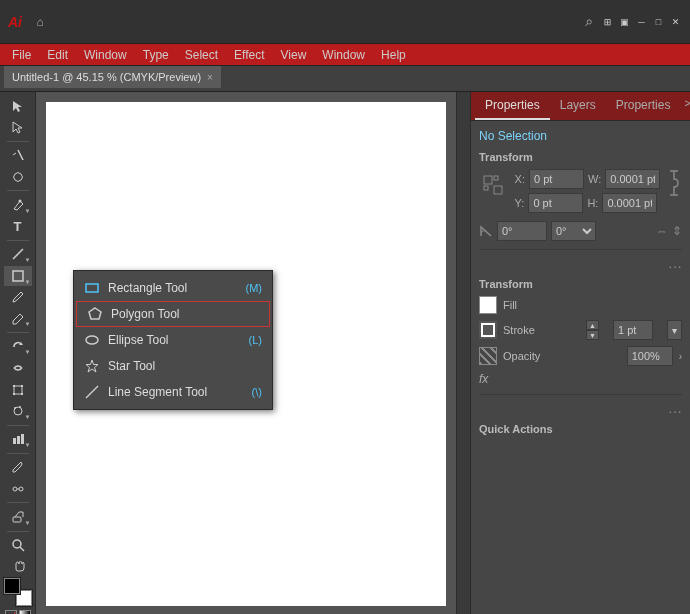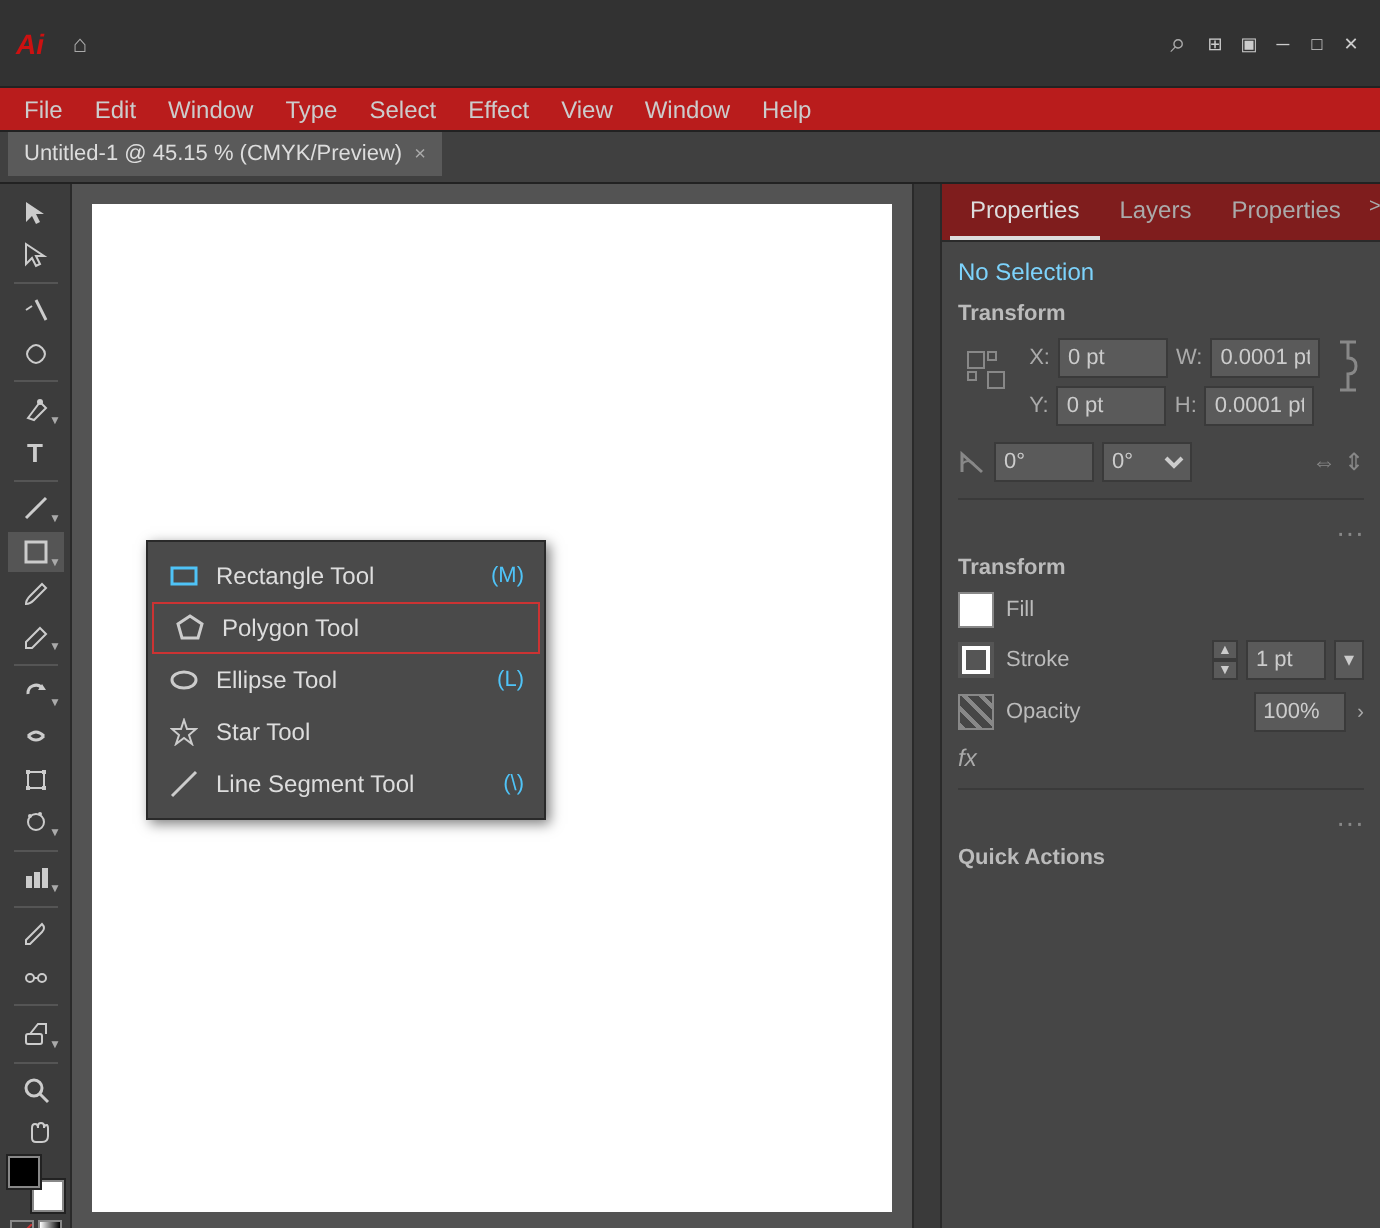--- a/index.html
+++ b/index.html
@@ -390,21 +390,21 @@
       border: 1px solid #888;
     }
     .app-label {
       font-size: 11px;
       color: #bbb;
       flex: 1;
     }
     .stroke-input-container {
       display: flex;
       align-items: flex-start;
-      gap: 4px;
+      gap: 14px;
     }
     .stroke-input {
       background: #5a5a5a;
       border: 1px solid #3a3a3a;
       color: #ccc;
       width: 40px;
       height: 20px;
       padding: 2px 4px;
       font-size: 11px;
     }

